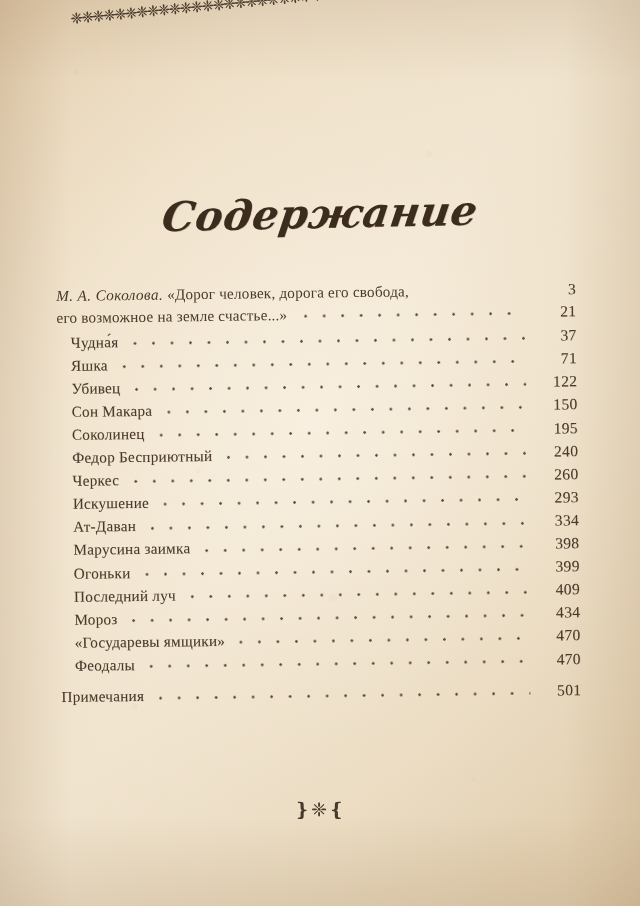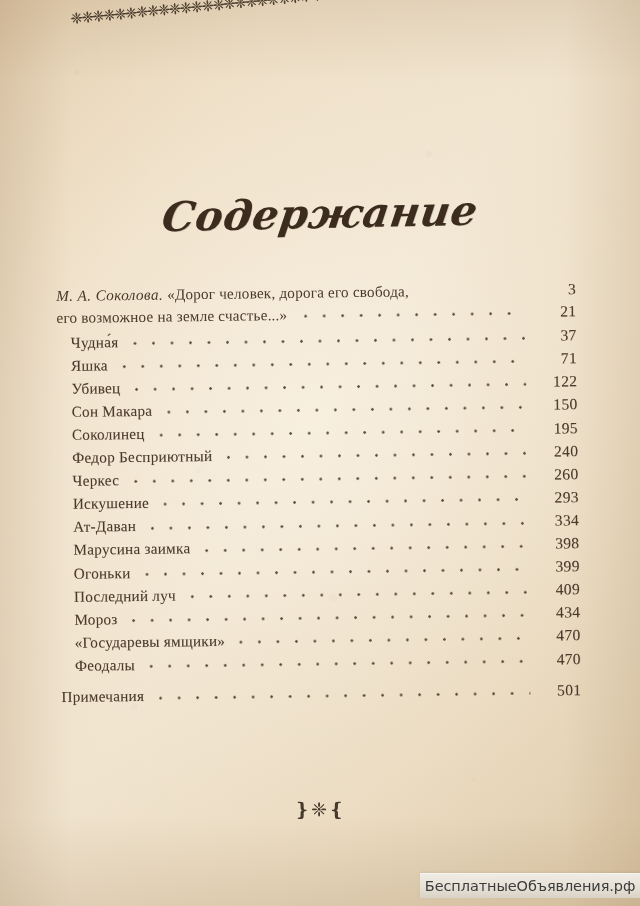--- a/index.html
+++ b/index.html
@@ -315,17 +315,14 @@
     </div>
 
   </div>
 
   <div id="bottom-ornament">
     <span>❵❈❴</span>
   </div>
 
   <div id="vignette"></div>
 
-  <div id="watermark">
-    <span>БесплатныеОбъявления.рф</span>
-  </div>
 
 </div>
 
 </body></html>

